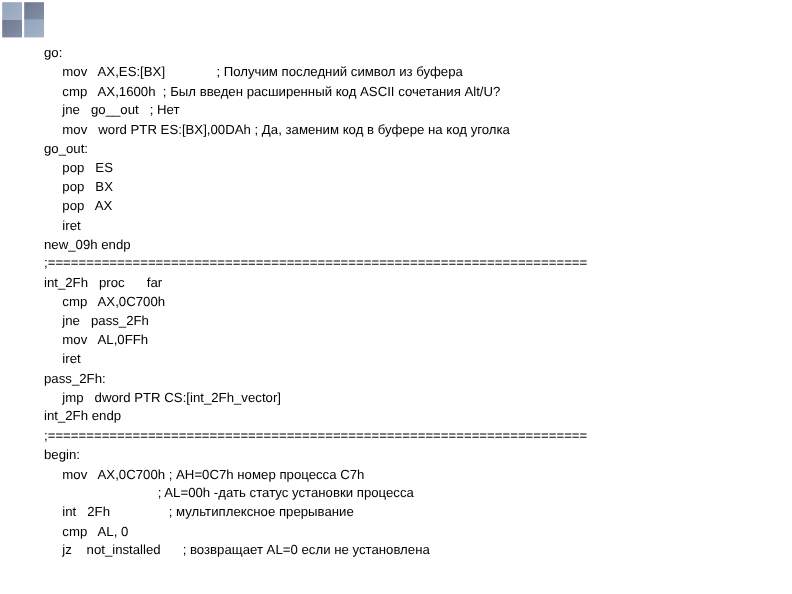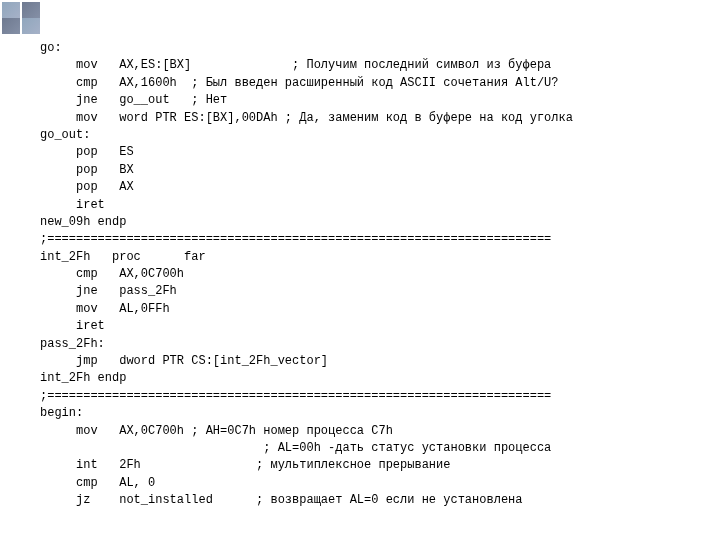--- a/index.html
+++ b/index.html
@@ -28,21 +28,21 @@
     .content-area {
       flex: 1;
       background: #ffffff;
       padding: 10px 20px 10px 40px;
       overflow: hidden;
       position: relative;
     }
 
     .code-block {
       white-space: pre;
-      font-family: Liberation Mono, monospace;
+      font-family: Liberation Sans, sans-serif;
       font-size: 12px;
       color: #000000;
       line-height: 1.45;
     }
   </style>
 </head>
 <body>
 
 <div class="window">
 

